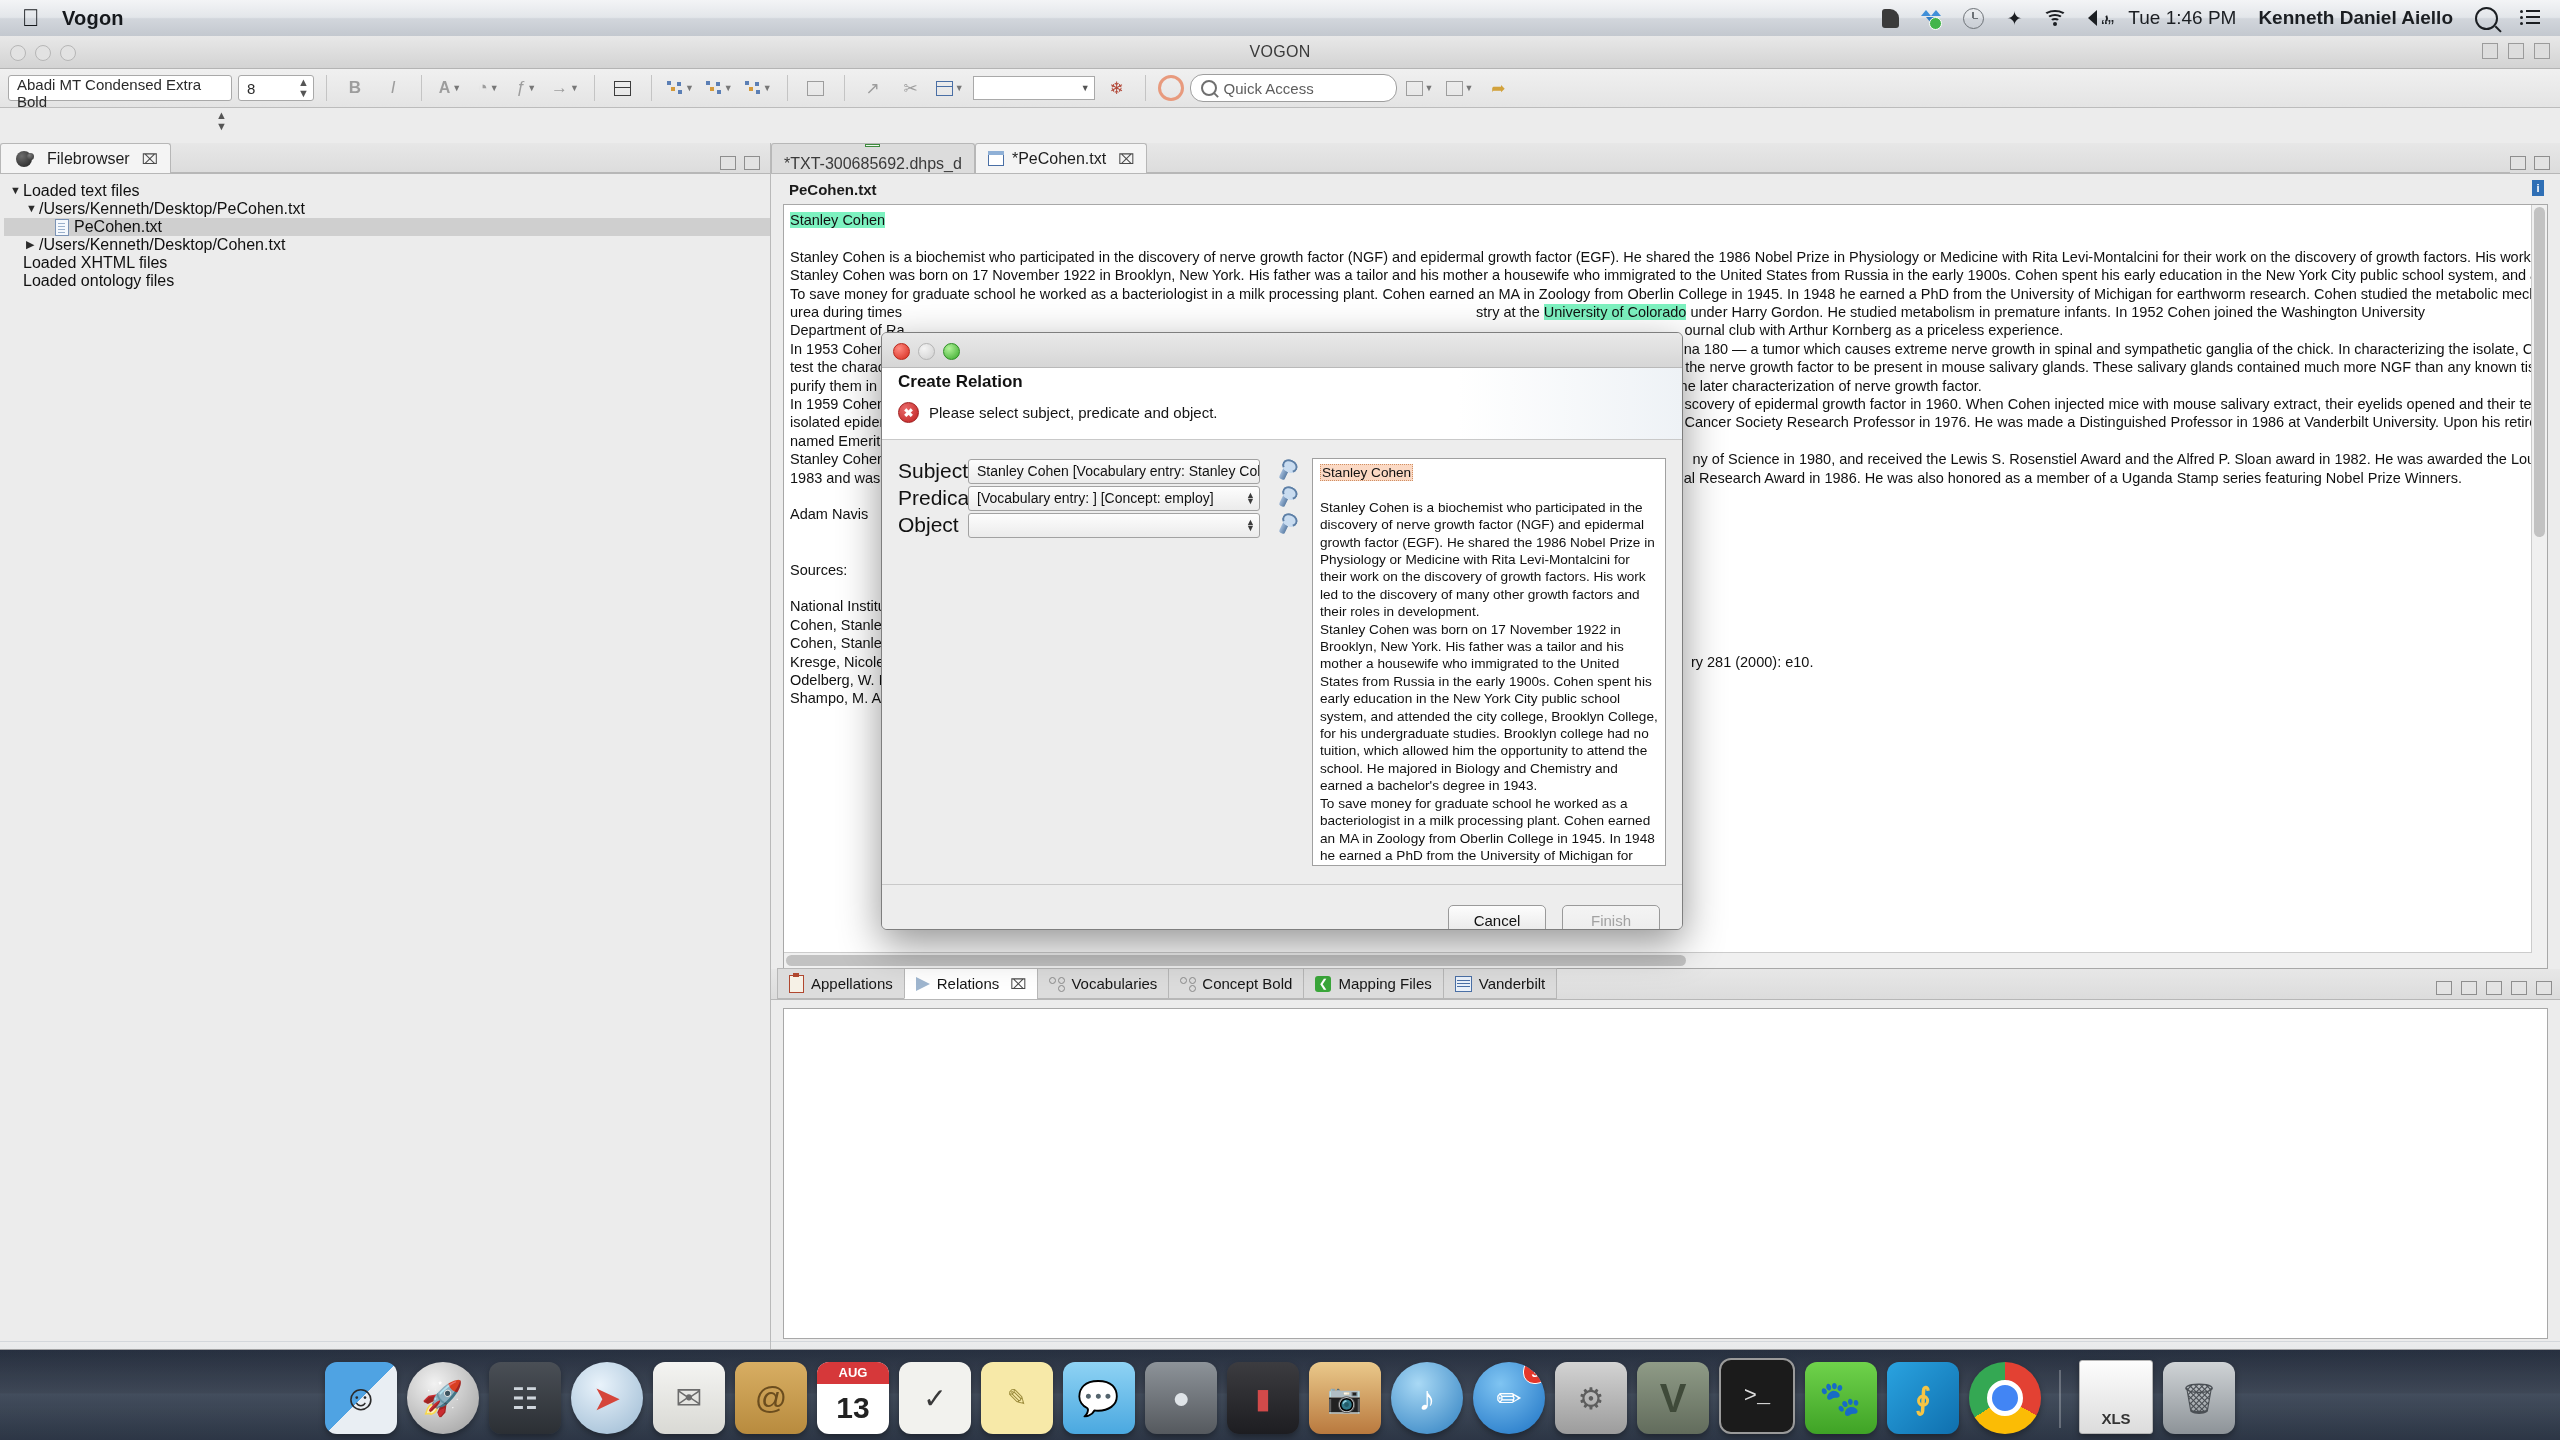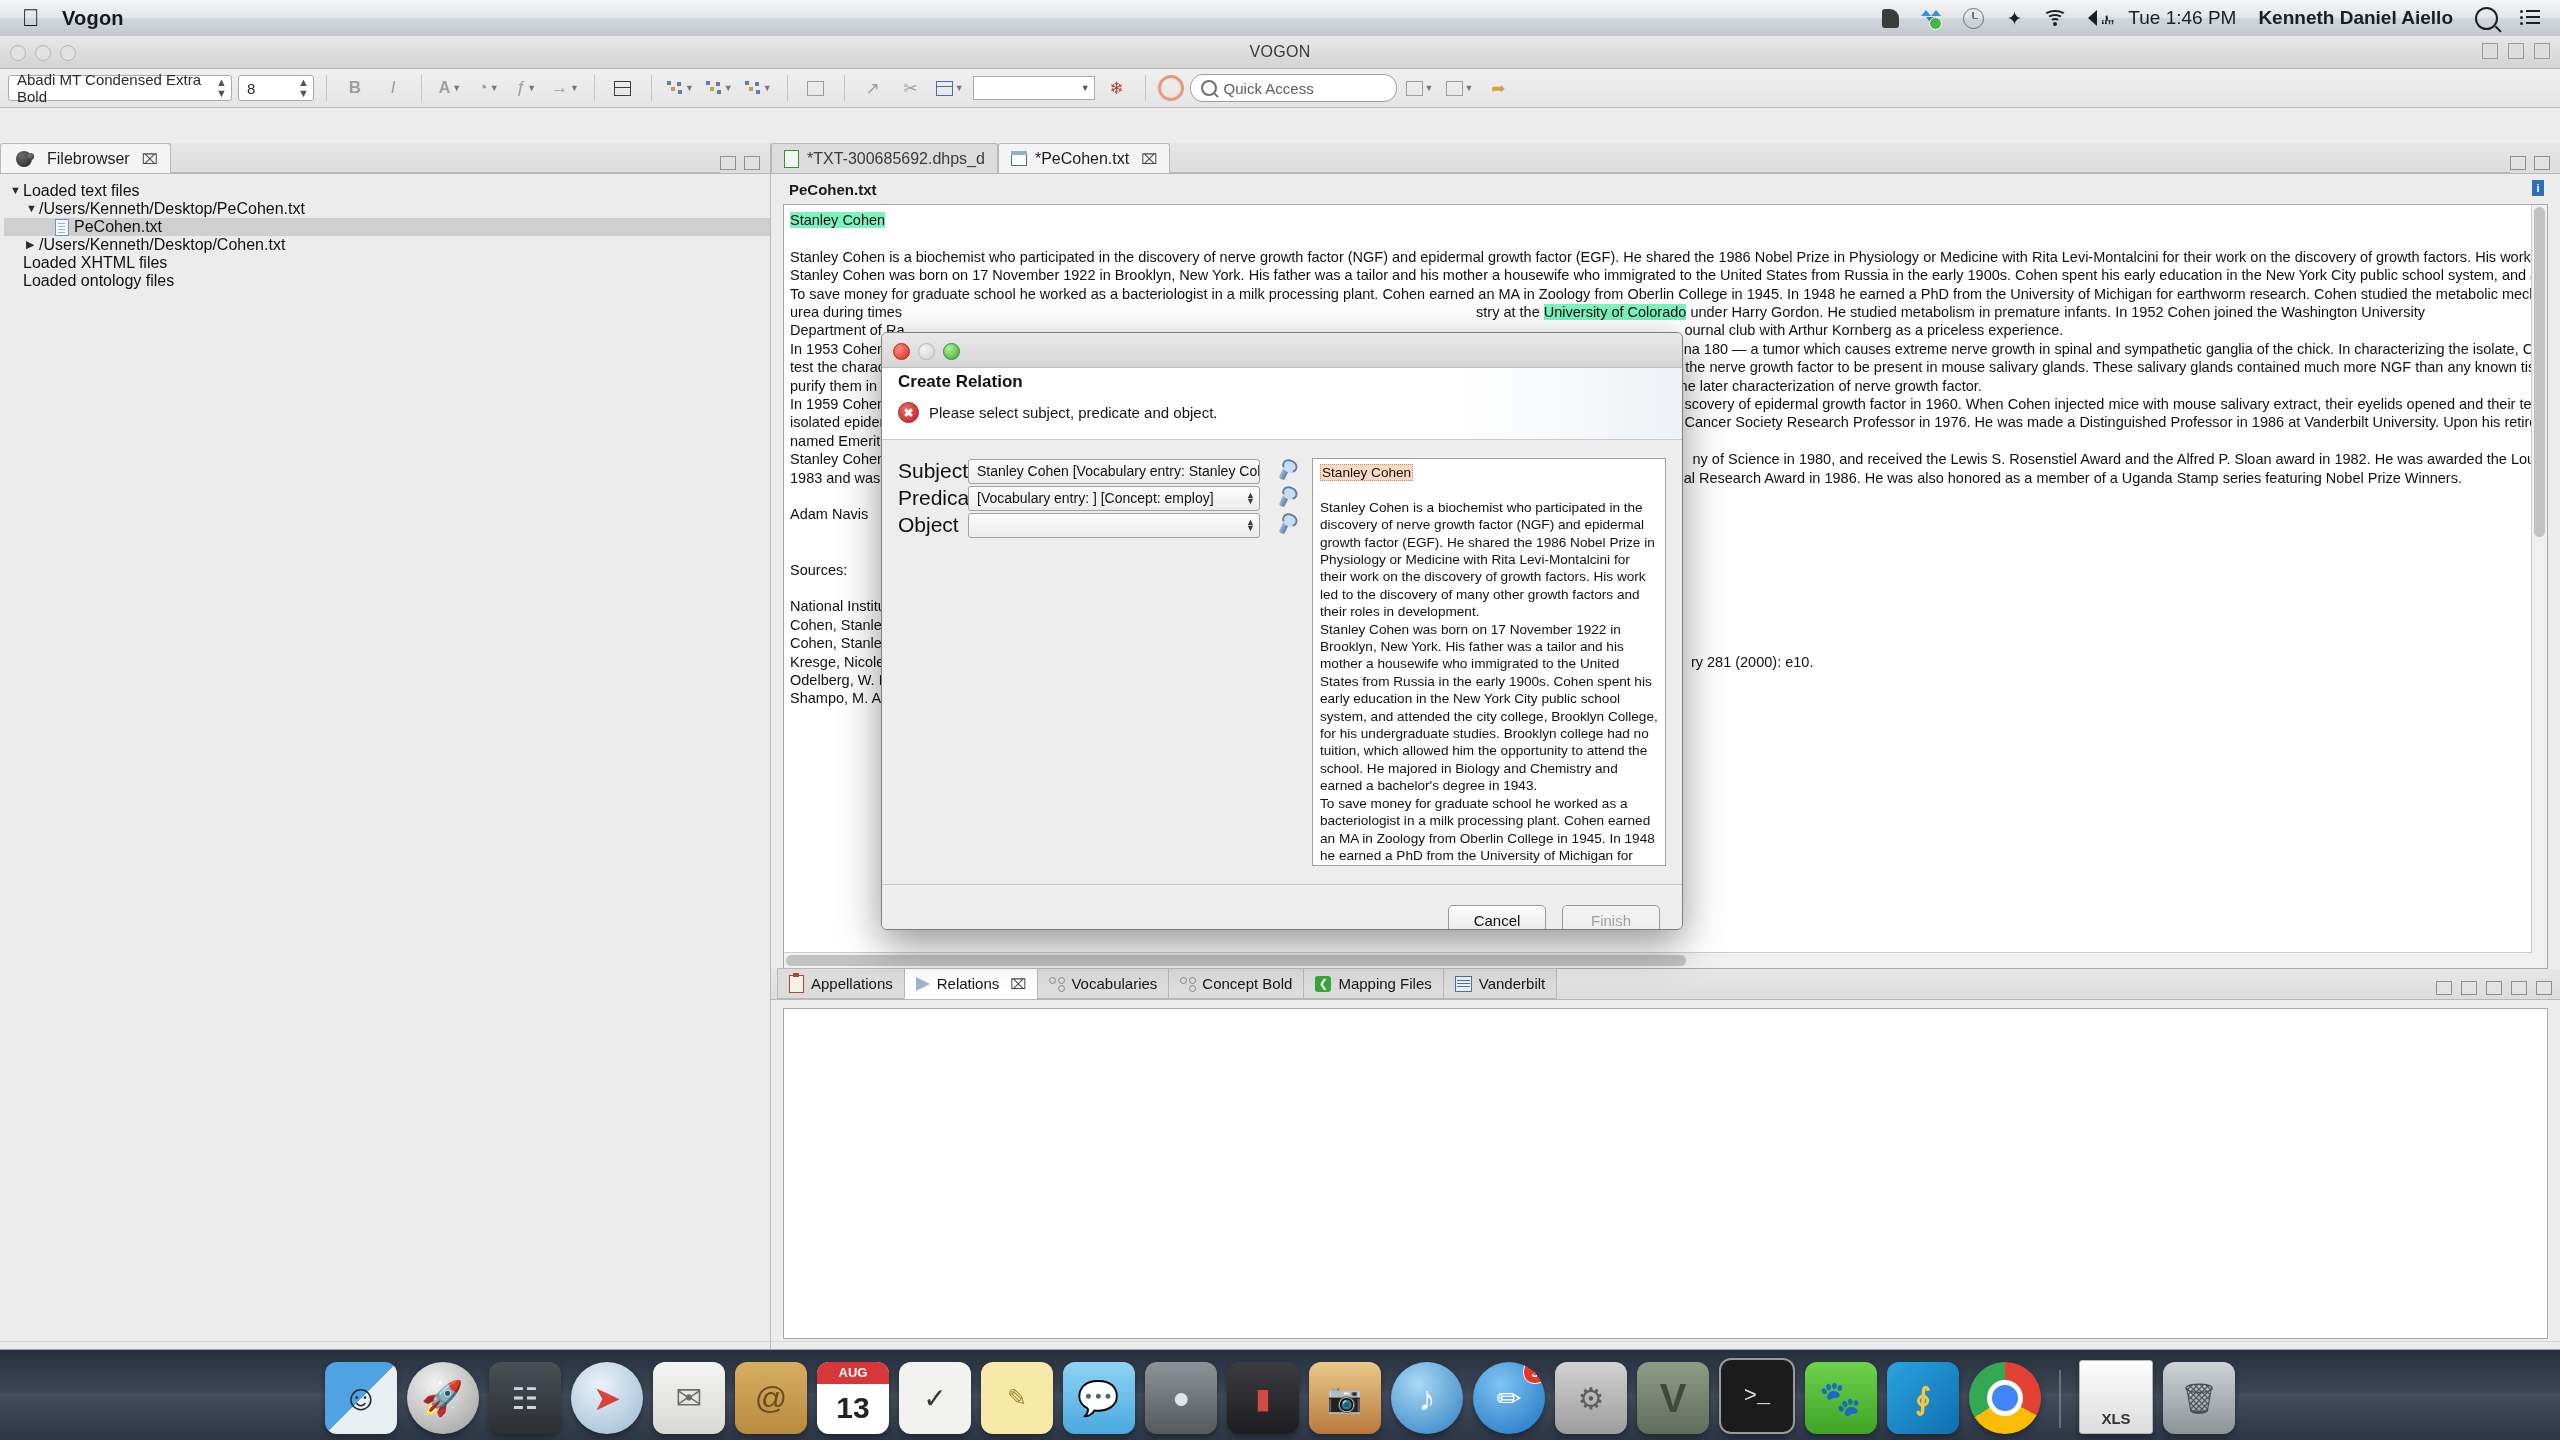--- a/index.html
+++ b/index.html
@@ -77,21 +77,21 @@
   #titlebar .wtitle{margin:0 auto;font-size:16px;color:#3a3a3a;font-weight:500;letter-spacing:.3px;}
   .tl-right{position:absolute;right:10px;top:7px;display:flex;gap:10px;align-items:center;}
   .tl-right i{display:block;width:14px;height:14px;border:1px solid #9b9b9b;background:#ddd;}
 
   
   #toolbar{height:38px;background:linear-gradient(180deg,#f0f0f0,#e4e4e4);
     border-bottom:1px solid #bcbcbc;display:flex;align-items:center;padding:0 8px;gap:6px;}
   .combo{height:24px;border:1px solid #a9a9a9;border-radius:3px;background:#fff;
     display:flex;align-items:center;font-size:15px;color:#2a2a2a;padding:0 4px 0 8px;}
   .combo .sp{margin-left:auto;font-size:11px;color:#555;line-height:1;display:flex;flex-direction:column;padding-left:8px;}
-  #font-combo{width:210px;}
+  #font-combo{width:210px;flex-direction:column;}
   #size-combo{width:62px;}
   .tsep{width:1px;height:26px;background:#c4c4c4;margin:0 6px;}
   .tbtn{height:28px;min-width:26px;display:flex;align-items:center;justify-content:center;
     font-size:17px;color:#9d9d9d;padding:0 3px;}
   .tbtn.on{color:#3c3c3c;}
   .caret{font-size:9px;color:#777;margin-left:2px;}
   .tbox{width:120px;height:22px;border:1px solid #a9a9a9;background:#fff;display:flex;align-items:center;}
   .tbox .sp{margin-left:auto;font-size:9px;color:#555;padding-right:4px;}
   .qa{height:26px;width:185px;border:1px solid #9e9e9e;border-radius:13px;background:#fff;
     display:flex;align-items:center;gap:7px;padding:0 10px;font-size:15px;color:#5d5d5d;}
@@ -113,21 +113,21 @@
 
   
   #body{position:absolute;left:0;top:107px;right:0;bottom:0;display:flex;}
   #left{width:770px;background:#ececec;border-right:1px solid #b9b9b9;position:relative;}
   #right{flex:1;display:flex;flex-direction:column;background:#ececec;}
 
   .viewtab-bar{height:30px;display:flex;align-items:flex-end;
     background:linear-gradient(180deg,#e7e7e7,#dcdcdc);border-bottom:1px solid #b7b7b7;}
   .viewtab{height:29px;display:flex;align-items:center;gap:8px;padding:0 12px;font-size:16px;color:#1d1d1d;
     background:#f4f4f4;border:1px solid #b7b7b7;border-bottom:none;border-top-left-radius:3px;border-top-right-radius:3px;}
-  .viewtab.inactive{background:#dcdcdc;color:#3a3a3a;}
+  .viewtab.inactive{background:#dcdcdc;color:#3a3a3a;flex-direction:column;}
   .tabclose{font-size:14px;color:#4b4b4b;margin-left:4px;}
   .vt-extra{flex:1;height:29px;border-bottom:1px solid #b7b7b7;}
   .vt-btns{display:flex;gap:8px;align-items:center;padding:0 10px 3px 0;}
   .vt-btns i{width:14px;height:12px;border:1px solid #8e8e8e;background:#e2e2e2;display:block;}
 
   #filetree{padding:8px 0 0 4px;font-size:16px;color:#101010;line-height:17.5px;}
   .tnode{display:flex;align-items:center;height:18px;padding-left:6px;white-space:nowrap;}
   .tnode .tri{width:13px;font-size:11px;color:#2b2b2b;flex:none;}
   .tnode.sel{background:#cfcfcf;}
   .docicon{width:12px;height:15px;border:1px solid #7b93b5;background:#f4f8fd;display:inline-block;margin-right:5px;position:relative;flex:none;}

